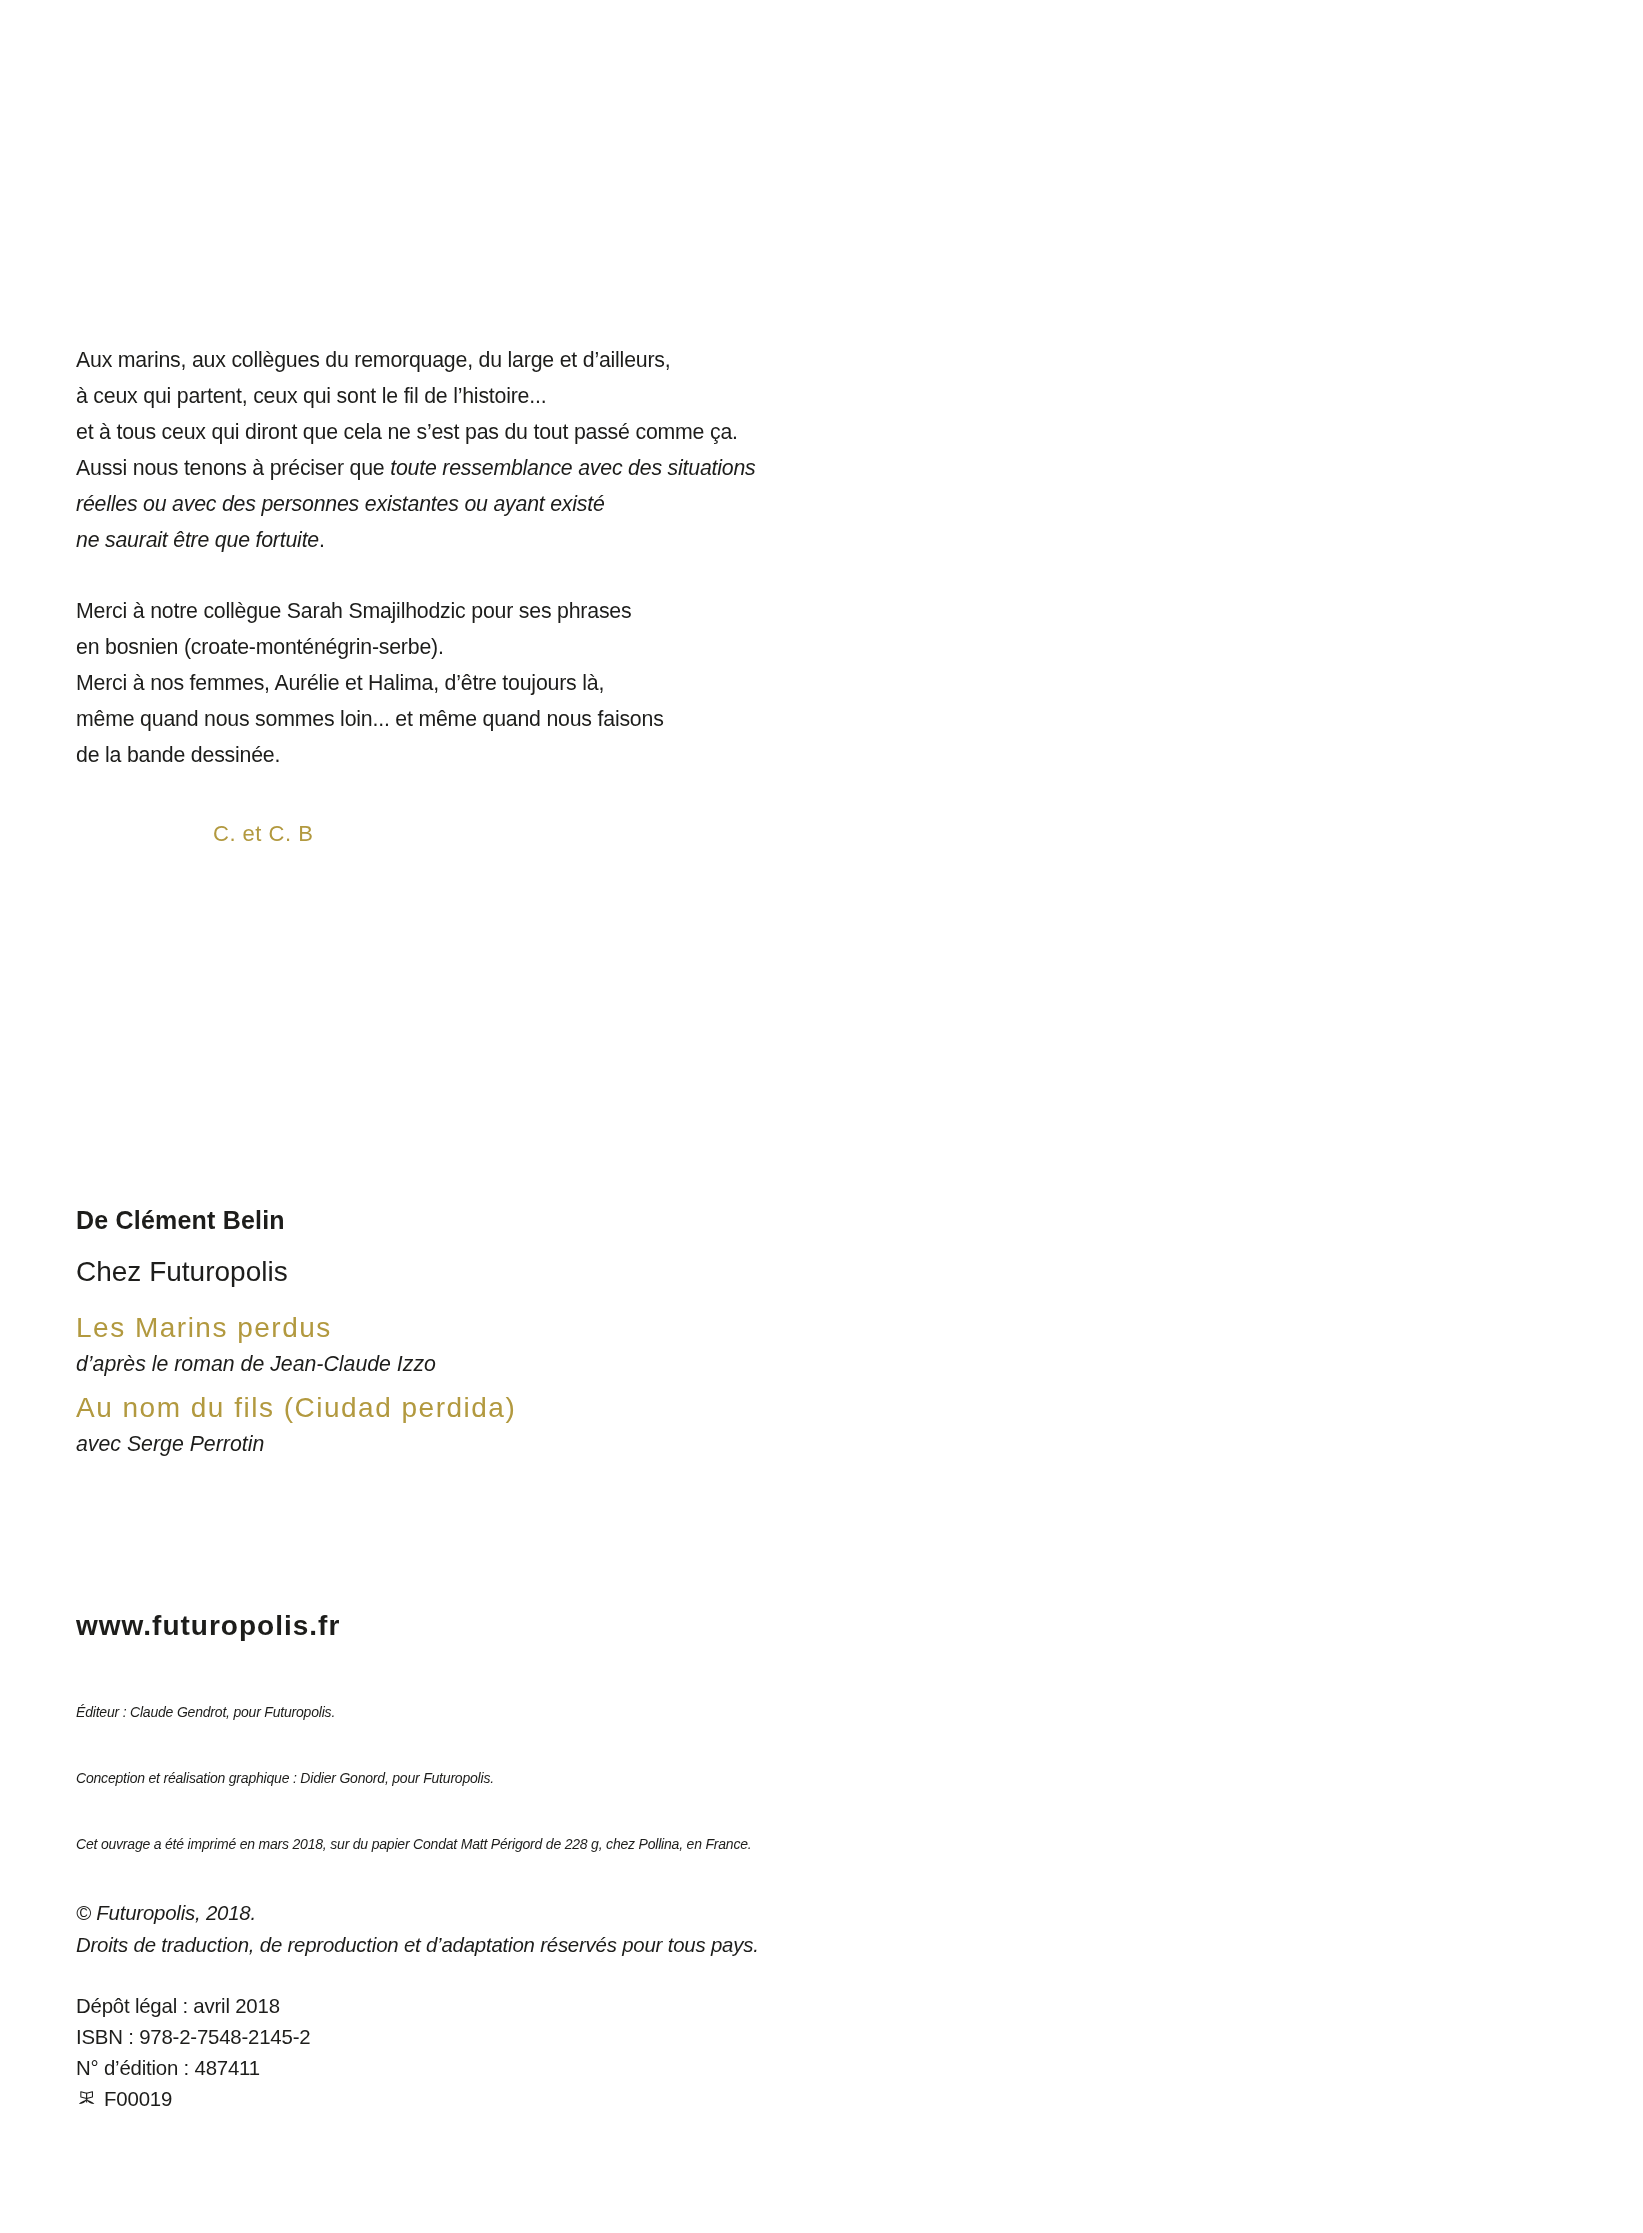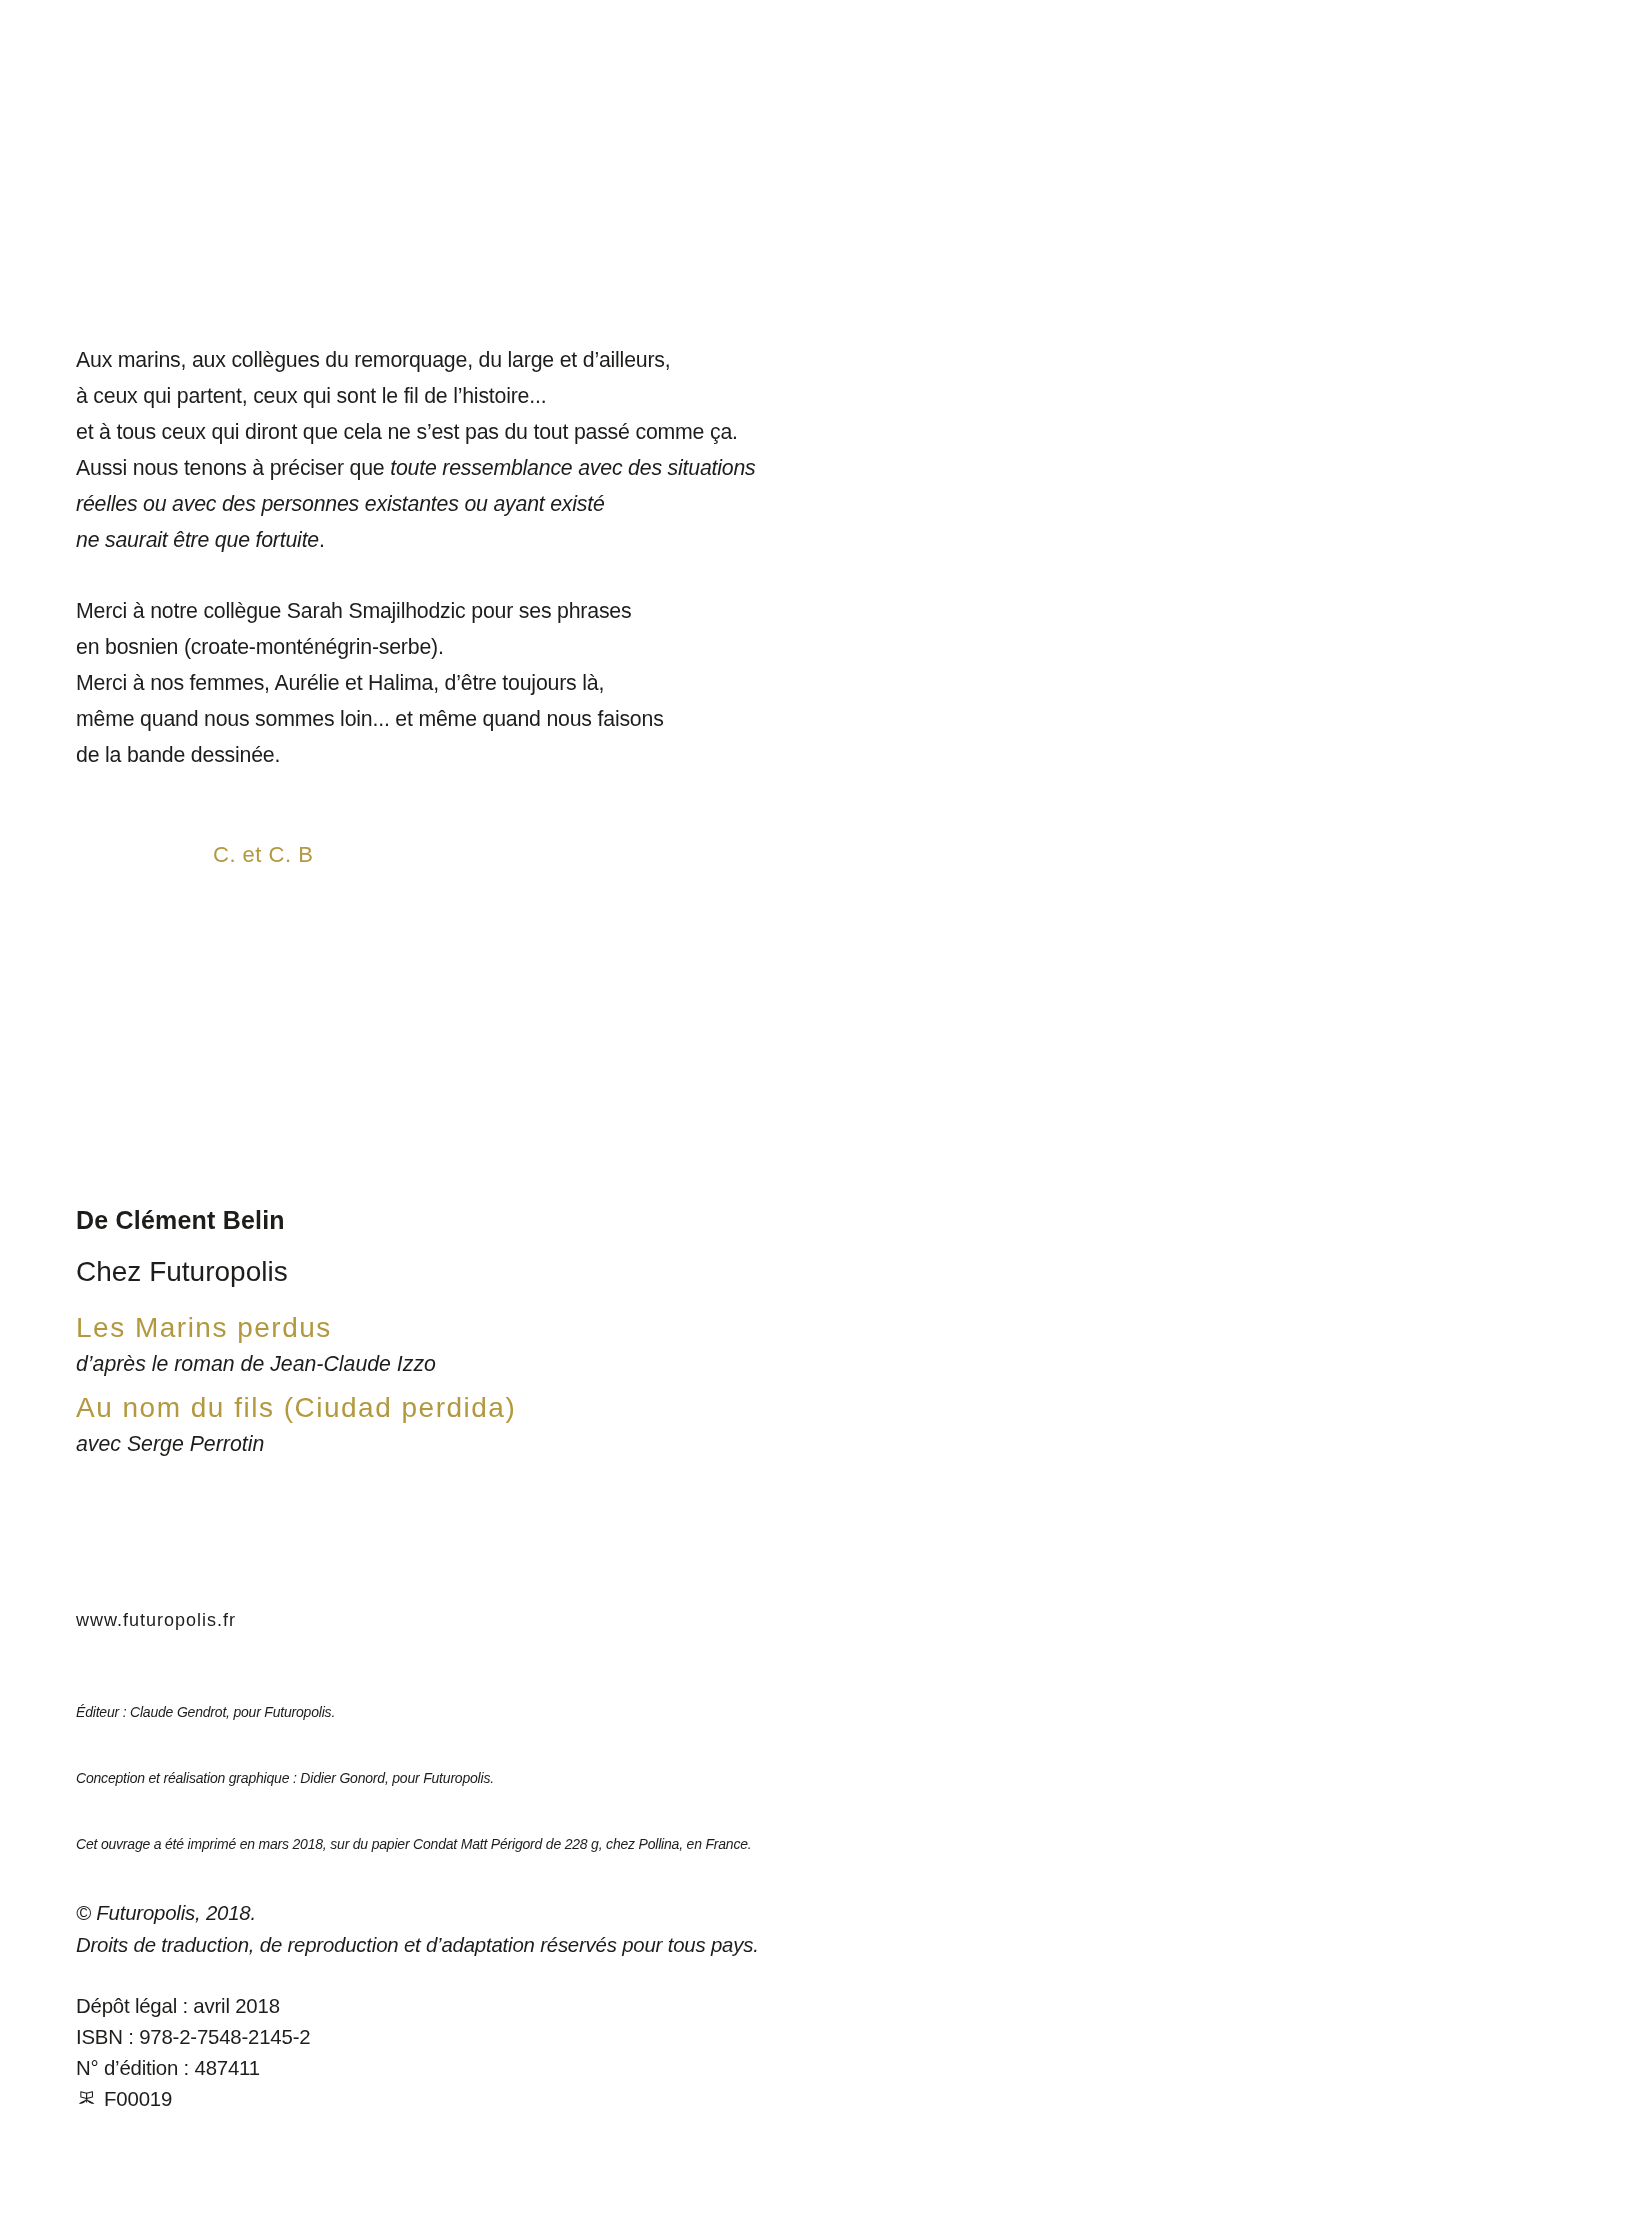--- a/index.html
+++ b/index.html
@@ -24,21 +24,21 @@
     line-height: 36px;
     letter-spacing: -0.2px;
     white-space: nowrap;
   }
   .dedication { top: 342px; }
   .thanks     { top: 593px; }
   .i { font-style: italic; text-align: center; }
 
   .signature {
     left: 213px;
-    top: 842px;
+    top: 821px;
     font-size: 22px;
     color: var(--accent, #b2993f);
     letter-spacing: 0.5px;
     white-space: nowrap;
   }
 
   
   .author-heading {
     top: 1206px;
     font-size: 25px;
@@ -61,22 +61,22 @@
     font-style: italic;
     white-space: nowrap;
   }
   .book1-title    { top: 1312px; }
   .book1-subtitle { top: 1352px; }
   .book2-title    { top: 1392px; }
   .book2-subtitle { top: 1432px; }
 
   .website {
     top: 1610px;
-    font-size: 18px;
-    font-weight: normal;
+    font-size: 28px;
+    font-weight: bold;
     letter-spacing: 1px;
   }
 
   
   .colophon-line {
     font-size: 14px;
     letter-spacing: -0.2px;
     white-space: nowrap;
     font-style: italic;
   }

